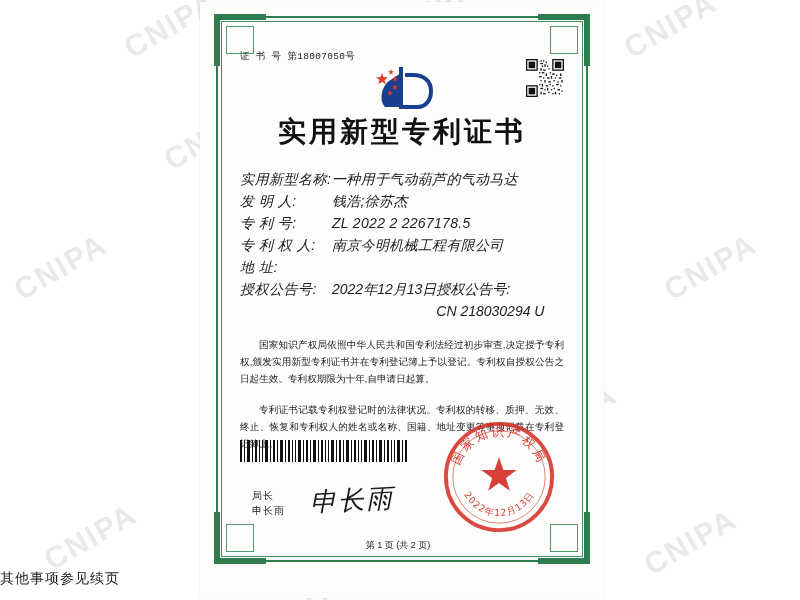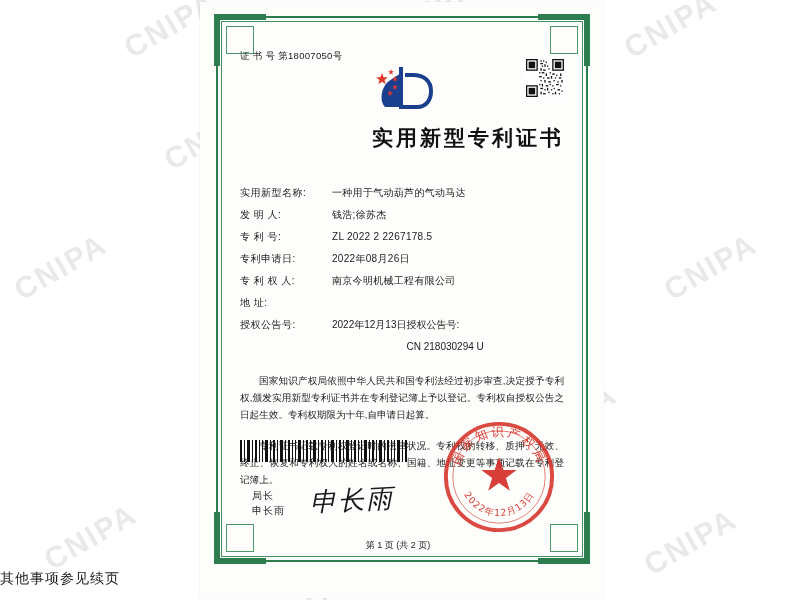--- a/index.html
+++ b/index.html
@@ -95,49 +95,50 @@
     left: 40px;
     top: 48px;
     right: 40px;
     bottom: 40px;
     color: #1b1b1b;
   }
   .cert-no {
     font-size: 9.5px;
     color: #222;
     letter-spacing: 0.3px;
-    font-family: Liberation Sans, sans-serif;
+    font-family: Liberation Mono, monospace;
   }
   .emblem-wrap {
     text-align: center;
     margin-top: 2px;
     height: 46px;
     position: relative;
   }
   .qr {
     position: absolute;
     right: 0;
     top: -6px;
     width: 38px;
     height: 38px;
   }
   .title {
-    text-align: right;
-    font-size: 21px;
+    text-align: center;
+    font-size: 28px;
     font-weight: bold;
     letter-spacing: 3px;
     color: #111;
-    margin-top: 13px;
+    margin-top: 2px;
     font-family: "DejaVu Sans", sans-serif;
   }
   .fields {
-    margin-top: 30px;
-    font-size: 10px;
+    margin-top: 17px;
+    font-size: 14px;
     line-height: 22px;
     color: #1b1b1b;
+    font-style: italic;
   }
   .field-row {
     display: flex;
     align-items: baseline;
   }
   .fl {
     width: 92px;
     flex: 0 0 92px;
     letter-spacing: 0.5px;
   }
@@ -323,24 +324,20 @@
         </div>
         <div class="field-row">
           <div class="fl">发 明 人:</div>
           <div class="fv">钱浩;徐苏杰</div>
         </div>
         <div class="field-row">
           <div class="fl">专 利 号:</div>
           <div class="fv">ZL 2022 2 2267178.5</div>
         </div>
         <div class="field-row">
-          <div class="fl">专利申请日:</div>
-          <div class="fv">2022年08月26日</div>
-        </div>
-        <div class="field-row">
           <div class="fl">专 利 权 人:</div>
           <div class="fv">南京今明机械工程有限公司</div>
         </div>
         <div class="field-row">
           <div class="fl">地 址:</div>
         </div>
         <div class="field-row">
           <div class="fl">授权公告号:</div>
           <div class="half">2022年12月13日</div>
           <div class="seg2">

